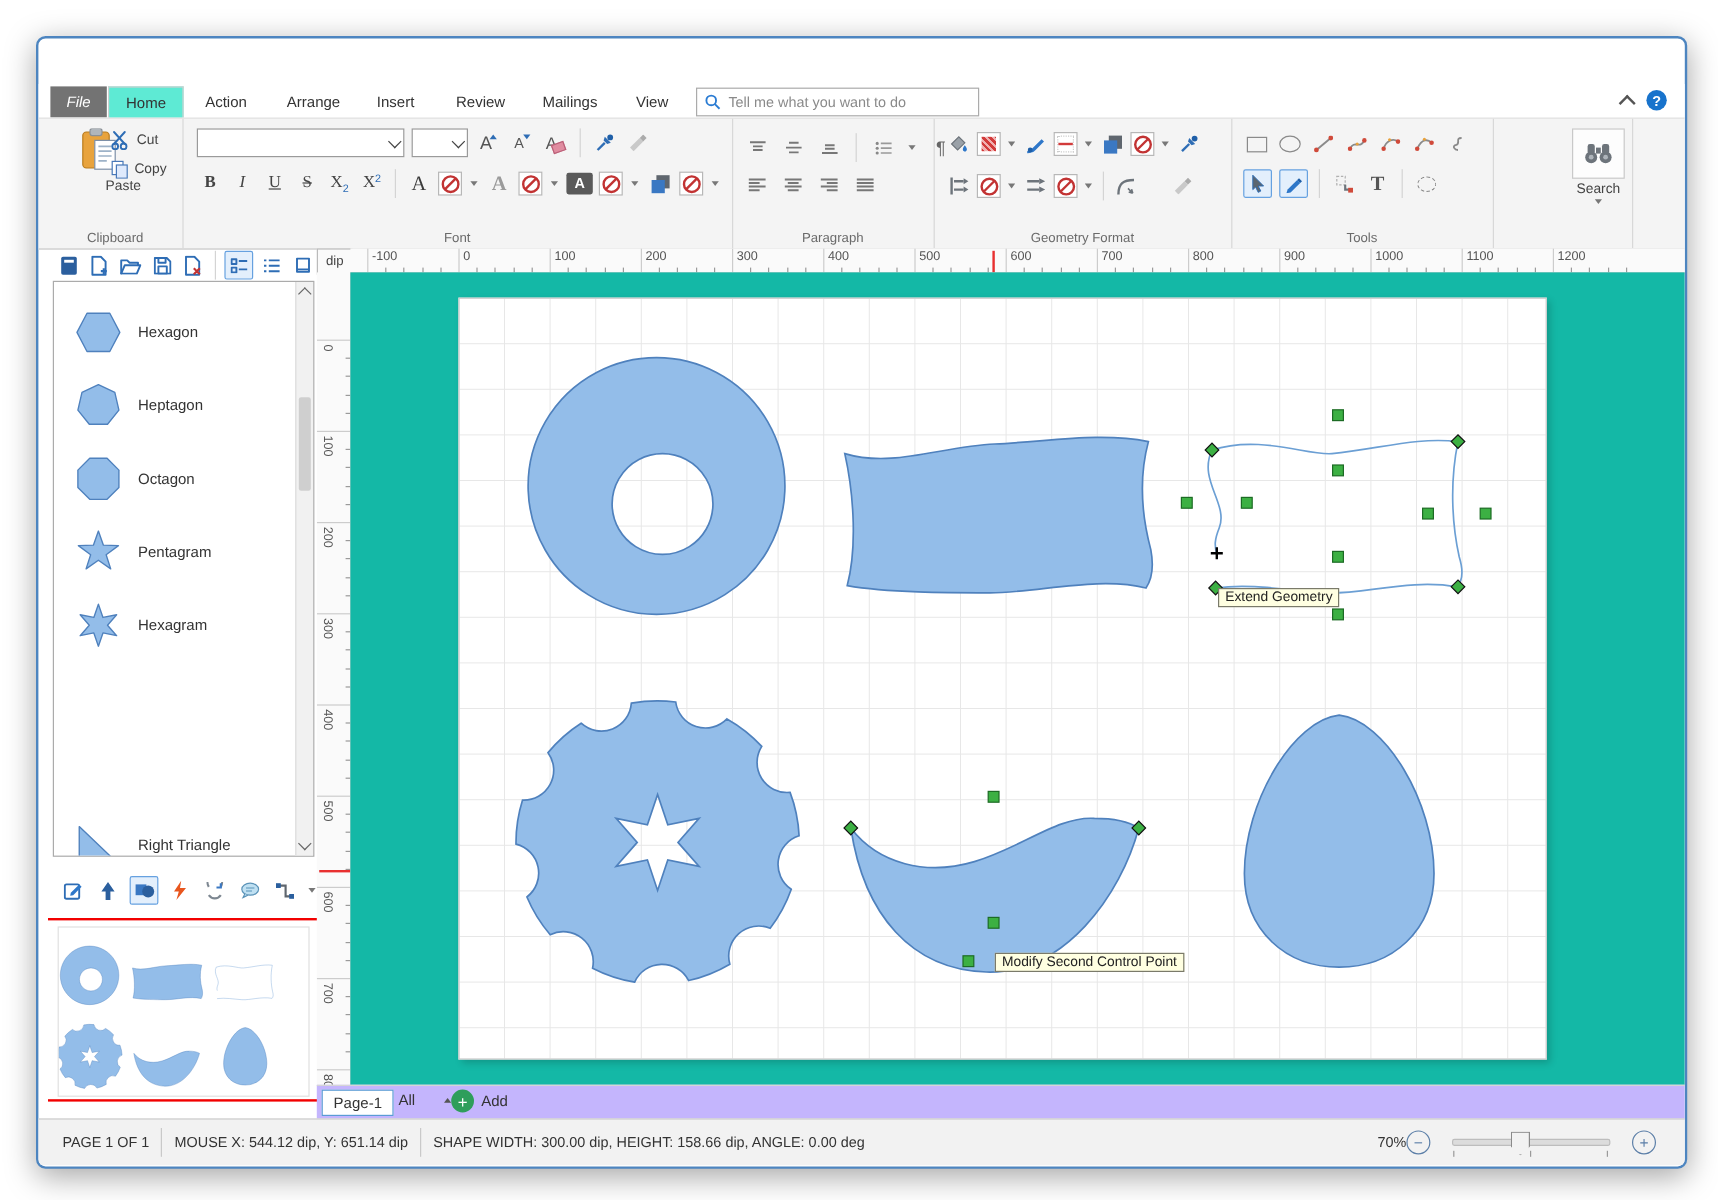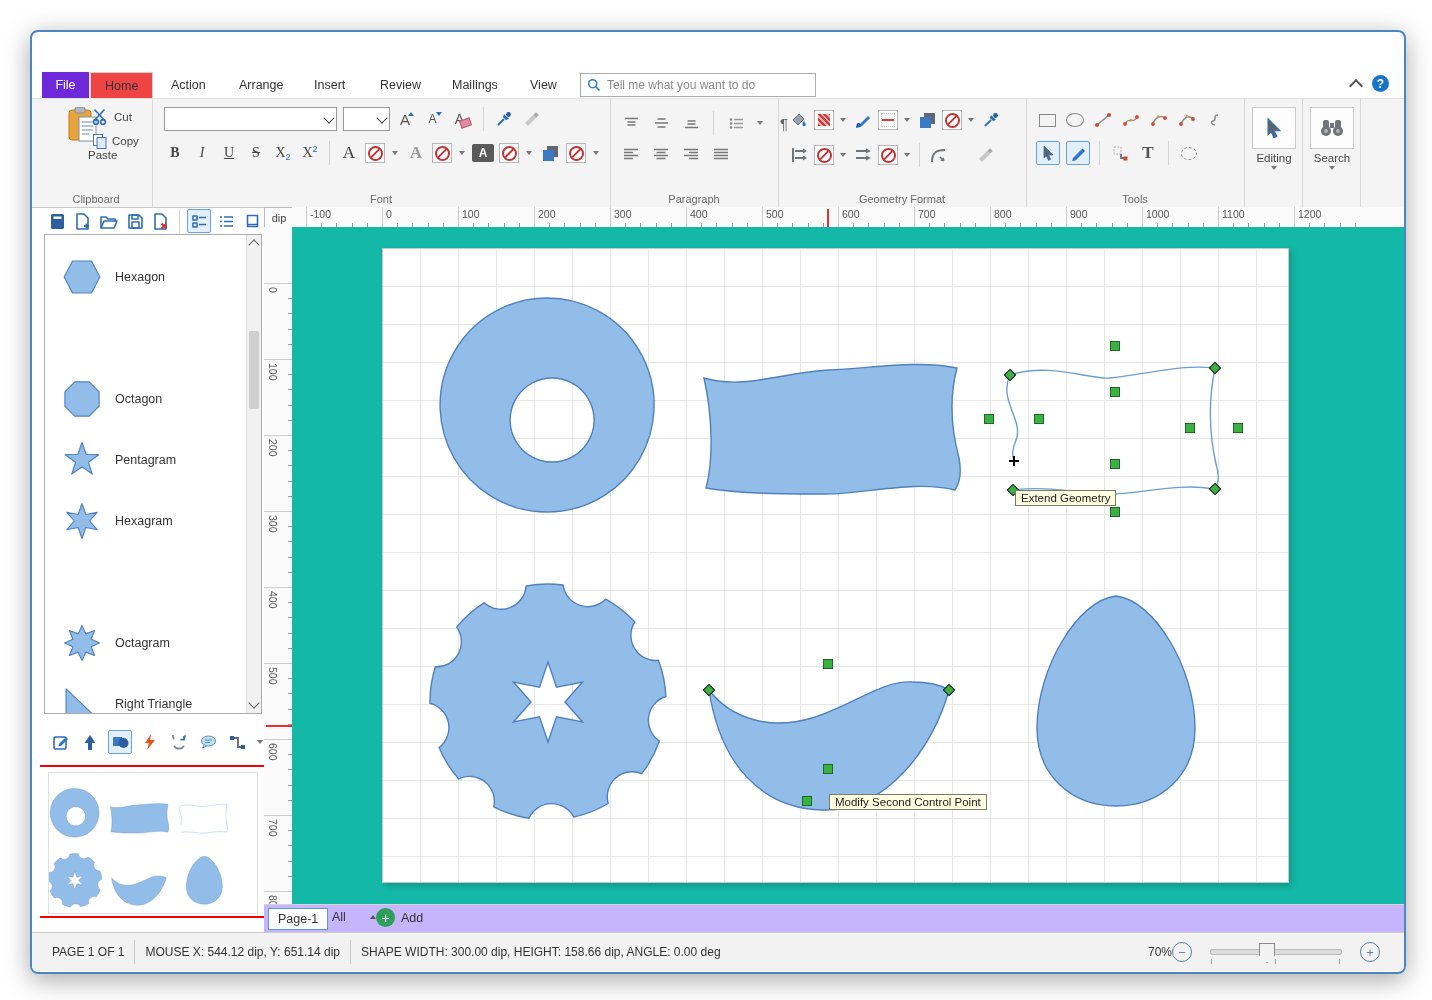--- a/index.html
+++ b/index.html
@@ -9,24 +9,24 @@
     border:2px solid #4d85c0;border-radius:8px;box-shadow:0 6px 26px rgba(0,0,0,.35);overflow:hidden;}
   
   .titlebar{position:absolute;left:0;top:0;width:100%;height:38px;background:#fff;}
   .apptitle{position:absolute;left:40px;top:11px;font-size:13px;color:#1b1b1b;}
   .appicon{position:absolute;left:16px;top:8px;width:18px;height:20px;}
   .wbtn{position:absolute;top:6px;width:34px;height:26px;display:flex;align-items:center;justify-content:center;color:#333;font-size:15px;}
   .maxbox{width:10px;height:10px;border:1.4px solid #333;}
   .minbar{width:11px;height:0;border-top:1.6px solid #333;}
   
   .tabrow{position:absolute;left:0;top:38px;width:100%;height:28px;background:#fff;}
-  .filetab{position:absolute;left:10px;top:2px;width:47px;height:26px;background:#6d28d9;color:#fff;
-    font-size:12.5px;display:flex;align-items:center;justify-content:center;}
+  .filetab{position:absolute;left:10px;top:2px;width:47px;height:26px;background:#737373;color:#fff;
+    font-size:12.5px;display:flex;align-items:center;justify-content:center;font-style:italic;}
   .rtab{position:absolute;top:2px;height:26px;padding:0 14px;display:flex;align-items:center;font-size:12.5px;color:#333;}
-  .rtab.sel{background:#ef4444;border:1px solid #d0d0d0;border-bottom:1px solid #f4f4f4;}
+  .rtab.sel{background:#5eead4;border:1px solid #d0d0d0;border-bottom:1px solid #f4f4f4;}
   .searchbox{position:absolute;left:548px;top:3px;width:228px;height:22px;border:1px solid #ababab;background:#fff;
     display:flex;align-items:center;padding-left:6px;}
   .searchbox .ph{color:#8a8a8a;font-size:12px;margin-left:6px;}
   .chevup{width:8px;height:8px;border-left:2px solid #555;border-top:2px solid #555;transform:rotate(45deg);}
   .helpc{position:absolute;width:17px;height:17px;border-radius:50%;background:#1873cc;color:#fff;font-size:12px;font-weight:bold;
     display:flex;align-items:center;justify-content:center;}
   
   .ribbon{position:absolute;left:0;top:66px;width:100%;height:108px;background:#f4f4f4;border-top:1px solid #e2e2e2;border-bottom:1px solid #c9c9c9;}
   .rgroup{position:absolute;top:0;height:100%;border-right:1px solid #d8d8d8;}
   .glabel{position:absolute;bottom:2px;left:0;width:100%;text-align:center;font-size:11px;color:#6a6a6a;}
@@ -447,31 +447,20 @@
               <span style="font-size:17px;color:#555;font-family:'Liberation Serif',serif;font-weight:bold;">T</span>
             </div>
         <div class="vdiv"></div>
         <div class="ib">
               <div style="width:14px;height:11px;border:1.5px dashed #8a8a8a;border-radius:50%;"></div>
             </div>
       </div>
       <div class="glabel">Tools</div>
     </div>
 
-    <div class="rgroup" style="left:1212px;width:58px;">
-      <div class="bigbtn" style="position:absolute;left:8px;top:8px;">
-        <div class="bigbox">
-              <svg width="20" height="22" viewBox="0 0 15 16">
-          <path d="M3 1l9 9H7.5l2.2 4.2-2.2 1.1-2.1-4.4L3 13z" fill="#5a6570" stroke="#2e6db5" stroke-width=".8"></path>
-              </svg>
-            </div>
-        <span class="biglab">Editing</span>
-        <div class="chev" style="margin-top:2px;"></div>
-      </div>
-    </div>
 
     <div class="rgroup" style="left:1270px;width:58px;border-right:1px solid #d8d8d8;">
       <div class="bigbtn" style="position:absolute;left:8px;top:8px;">
         <div class="bigbox">
               <svg width="24" height="20" viewBox="0 0 24 20">
           <circle cx="6" cy="13" r="5" fill="#6d747b"></circle>
                 <circle cx="18" cy="13" r="5" fill="#6d747b"></circle>
           <rect x="3" y="2" width="6" height="8" rx="2" fill="#6d747b"></rect>
                 <rect x="15" y="2" width="6" height="8" rx="2" fill="#6d747b"></rect>
           <rect x="10" y="5" width="4" height="5" fill="#6d747b"></rect>
@@ -538,43 +527,43 @@
         </div>
   </div>
 
   <div class="shapelist">
     <div class="sitem" style="top:14px;">
       <svg class="thumb" viewBox="0 0 100 100">
             <polygon points="25,8 75,8 97,50 75,92 25,92 3,50" fill="#93bde9" stroke="#4f81bd" stroke-width="3" stroke-linejoin="round"></polygon>
           </svg>
       <span class="lab">Hexagon</span>
         </div>
+    <div class="sitem" style="top:75px;">
+      <svg class="thumb" viewBox="0 0 100 100">
+            <polygon points="50,4 86,21 95,60 70,91 30,91 5,60 14,21" fill="#93bde9" stroke="#4f81bd" stroke-width="3" stroke-linejoin="round"></polygon>
+          </svg>
+      <span class="lab">Heptagon</span>
+        </div>
     <div class="sitem" style="top:136px;">
       <svg class="thumb" viewBox="0 0 100 100">
             <polygon points="31,5 69,5 95,31 95,69 69,95 31,95 5,69 5,31" fill="#93bde9" stroke="#4f81bd" stroke-width="3" stroke-linejoin="round"></polygon>
           </svg>
       <span class="lab">Octagon</span>
         </div>
     <div class="sitem" style="top:197px;">
       <svg class="thumb" viewBox="0 0 100 100">
             <polygon points="50,4 61,35 94,36 67,56 77,87 50,68 23,87 33,56 6,36 39,35" fill="#93bde9" stroke="#4f81bd" stroke-width="3" stroke-linejoin="round"></polygon>
           </svg>
       <span class="lab">Pentagram</span>
         </div>
     <div class="sitem" style="top:258px;">
       <svg class="thumb" viewBox="0 0 100 100">
             <polygon points="50,4 60,33 90,27 70,50 90,73 60,67 50,96 40,67 10,73 30,50 10,27 40,33" fill="#93bde9" stroke="#4f81bd" stroke-width="3" stroke-linejoin="round"></polygon>
           </svg>
       <span class="lab">Hexagram</span>
-        </div>
-    <div class="sitem" style="top:380px;">
-      <svg class="thumb" viewBox="0 0 100 100">
-            <polygon points="50,4 60,26 83,17 74,40 96,50 74,60 83,83 60,74 50,96 40,74 17,83 26,60 4,50 26,40 17,17 40,26" fill="#93bde9" stroke="#4f81bd" stroke-width="3" stroke-linejoin="round"></polygon>
-          </svg>
-      <span class="lab">Octagram</span>
         </div>
     <div class="sitem" style="top:441px;">
       <svg class="thumb" viewBox="0 0 100 100">
             <polygon points="8,10 92,90 8,90" fill="#93bde9" stroke="#4f81bd" stroke-width="3" stroke-linejoin="round"></polygon>
           </svg>
       <span class="lab">Right Triangle</span>
         </div>
     <div class="lscroll">
       <div class="sarr" style="top:6px;transform:rotate(-135deg);"></div>
       <div class="sthumb" style="top:96px;height:78px;"></div>

